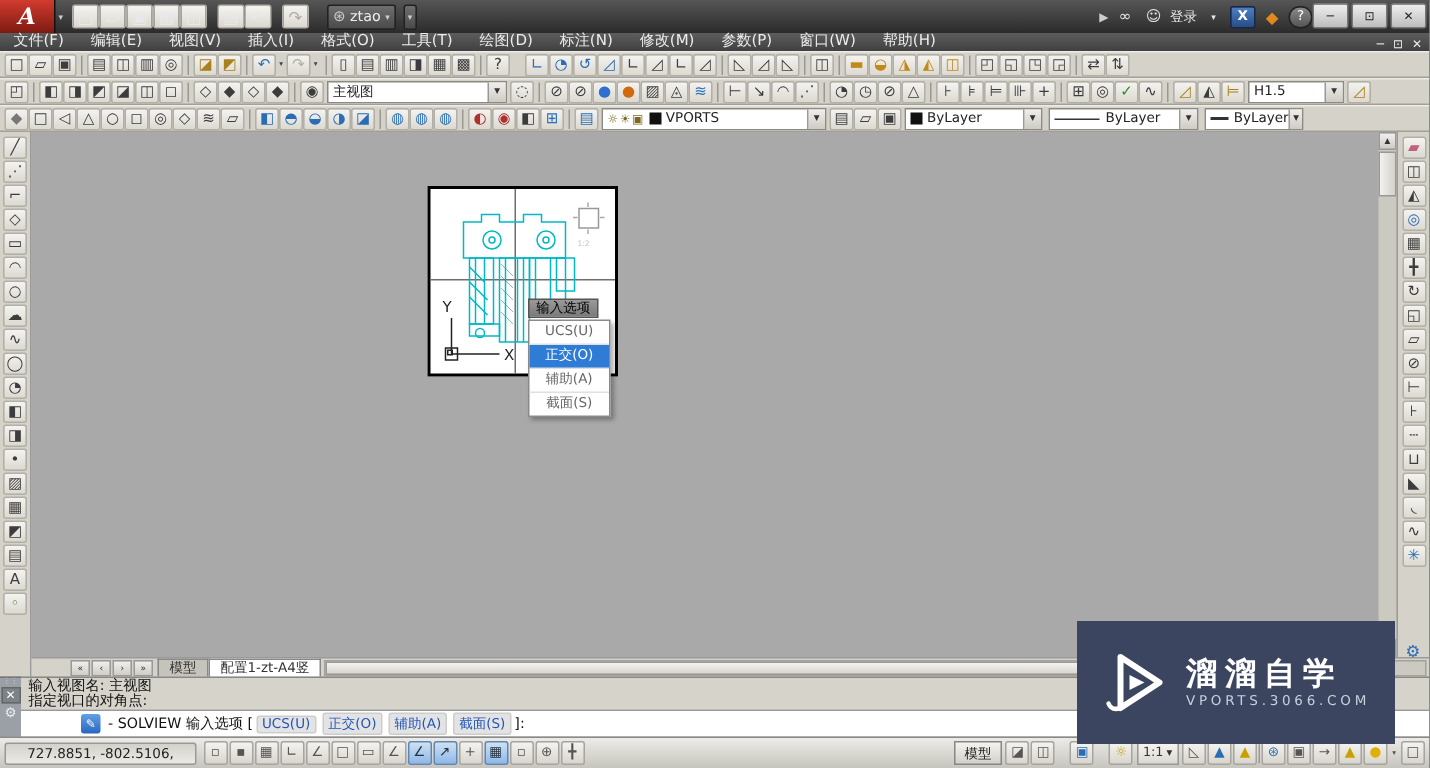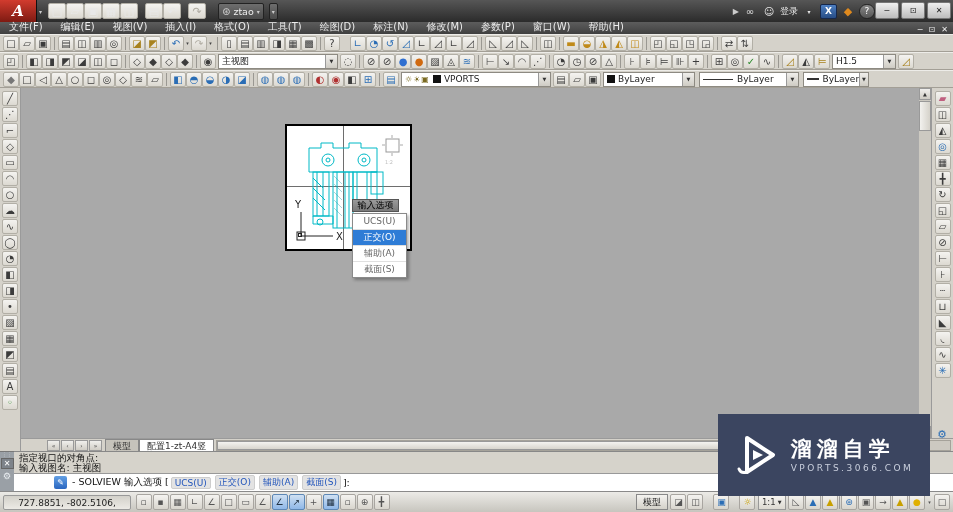--- a/index.html
+++ b/index.html
@@ -518,22 +518,22 @@
       <span class="ic ticon" style="color: rgb(42, 109, 181);">■</span>
       <span class="ic ticon" style="color: rgb(42, 109, 181);">⚙</span>
     </div>
 
   <div id="cmdstrip">
     <span class="grip">⋮⋮</span>
     <span class="x">✕</span>
     <span class="wr">⚙</span>
   </div>
   <div id="cmdhist">
+    <div>输入视图名: 主视图</div>
     <div>指定视口的对角点:</div>
-    <div>输入视图名: 主视图</div>
   </div>
   <div id="cmdline">
     <span class="badge">✎</span>
     <span>- SOLVIEW 输入选项 [</span>
     <span class="tb">
         <span class="chip">UCS(U)</span>
         <span class="chip">正交(O)</span>
         <span class="chip">辅助(A)</span>
         <span class="chip">截面(S)</span>
       </span>

